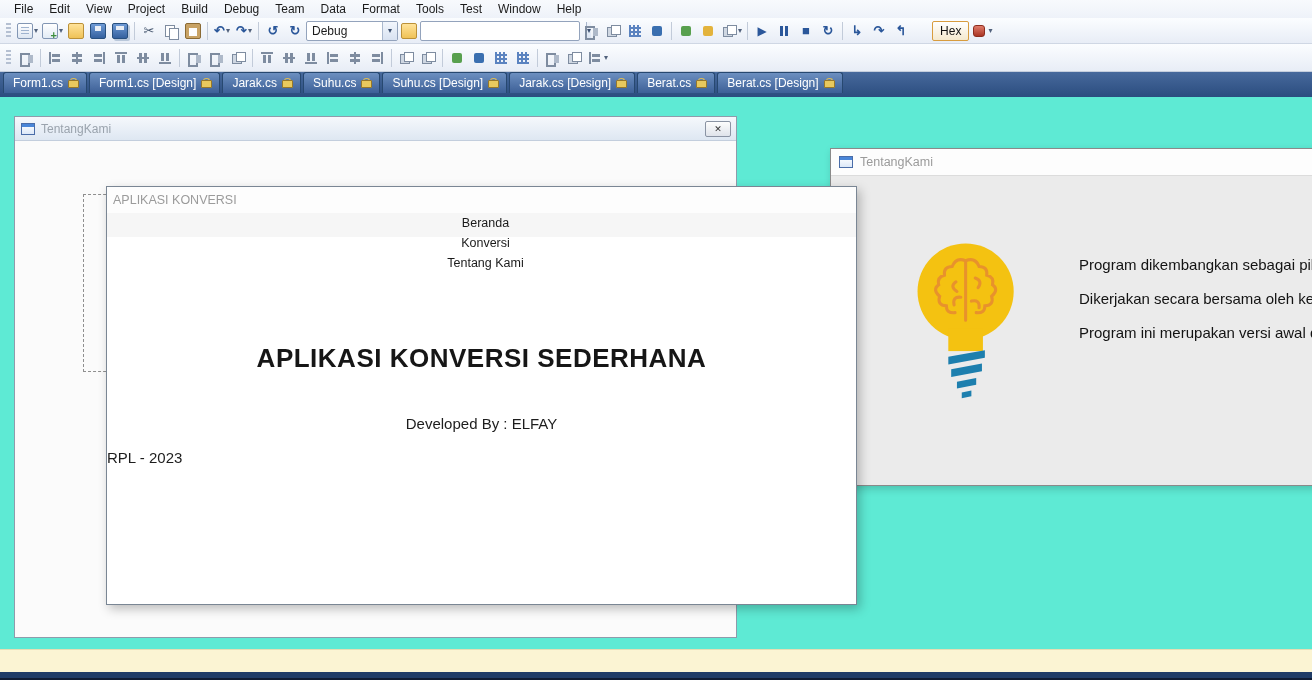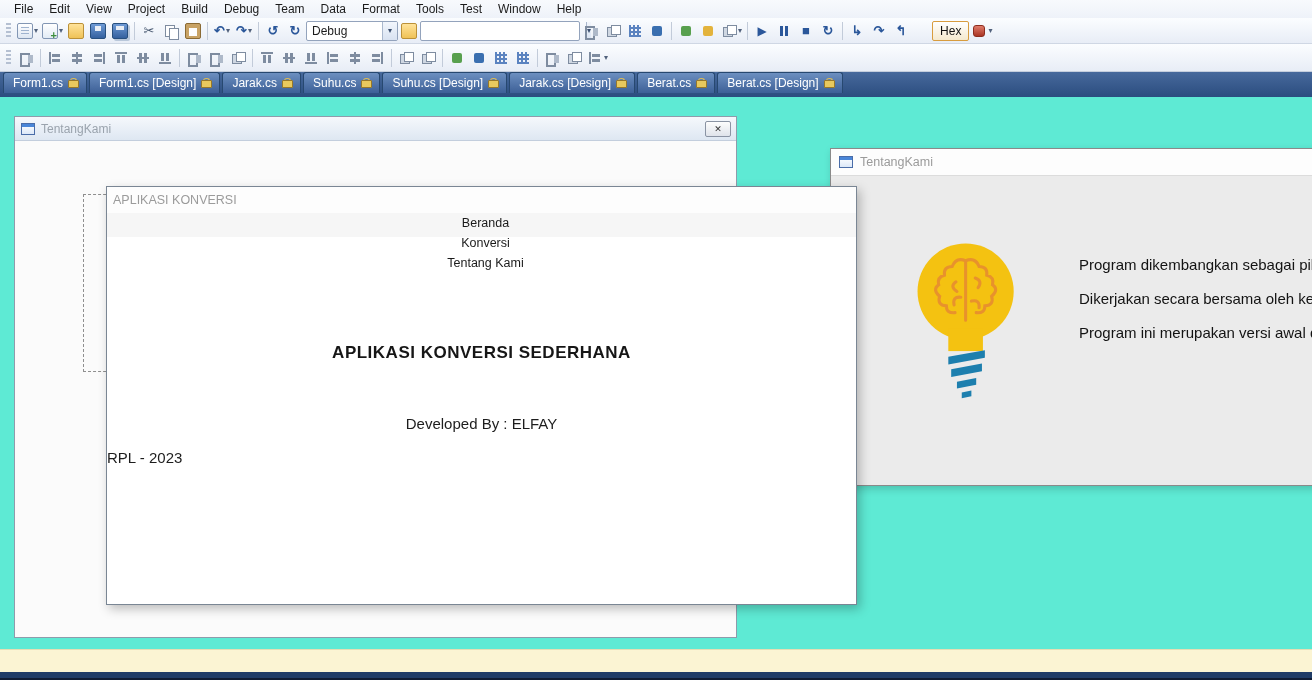--- a/index.html
+++ b/index.html
@@ -139,21 +139,21 @@
   .aboutlines .pline { font-size:15px; color:#131313; line-height:20px; margin-bottom:14px; white-space:nowrap; }
 
   
   .appwin { position:absolute; left:106px; top:89px; width:751px; height:419px; background:#ffffff;
             border:1px solid #7a8694; box-shadow:3px 4px 10px rgba(0,0,0,.25); }
   .appwin .wtitle { height:26px; background:#fdfdfd; display:flex; align-items:center; padding:0 6px; }
   .appwin .wtitle .ttl { font-size:12.5px; color:#9b9b9b; }
   .appmenu { height:24px; background:#f6f6f6; display:flex; align-items:center; padding-left:8px;flex-direction:column; }
   .appmenu .ami { font-size:12.5px; color:#1a1a1a; padding:3px 10px; cursor:default; }
   .heading { position:absolute; left:0; right:0; top:156px; text-align:center;
-             font-size:17px; font-weight:bold; letter-spacing:0.5px; color:#161616; }
+             font-size:26px; font-weight:bold; letter-spacing:0.5px; color:#161616; }
   .subtitle { position:absolute; left:0; right:0; top:212px; text-align:center; font-size:15px; color:#1d1d1d;margin-top:16px; }
   .footer { position:absolute; left:0; right:0; top:262px; text-align:left; font-size:15px; color:#1d1d1d; }
 
   
   .band-yellow { position:absolute; left:0; right:0; top:649px; height:23px;
                  background:#fbf4d3; border-top:1px solid #e6deb4; }
   .band-navy { position:absolute; left:0; right:0; top:672px; height:8px;
                background:#203c66; border-bottom:2px solid #101c33; }
 </style>
 </head>

